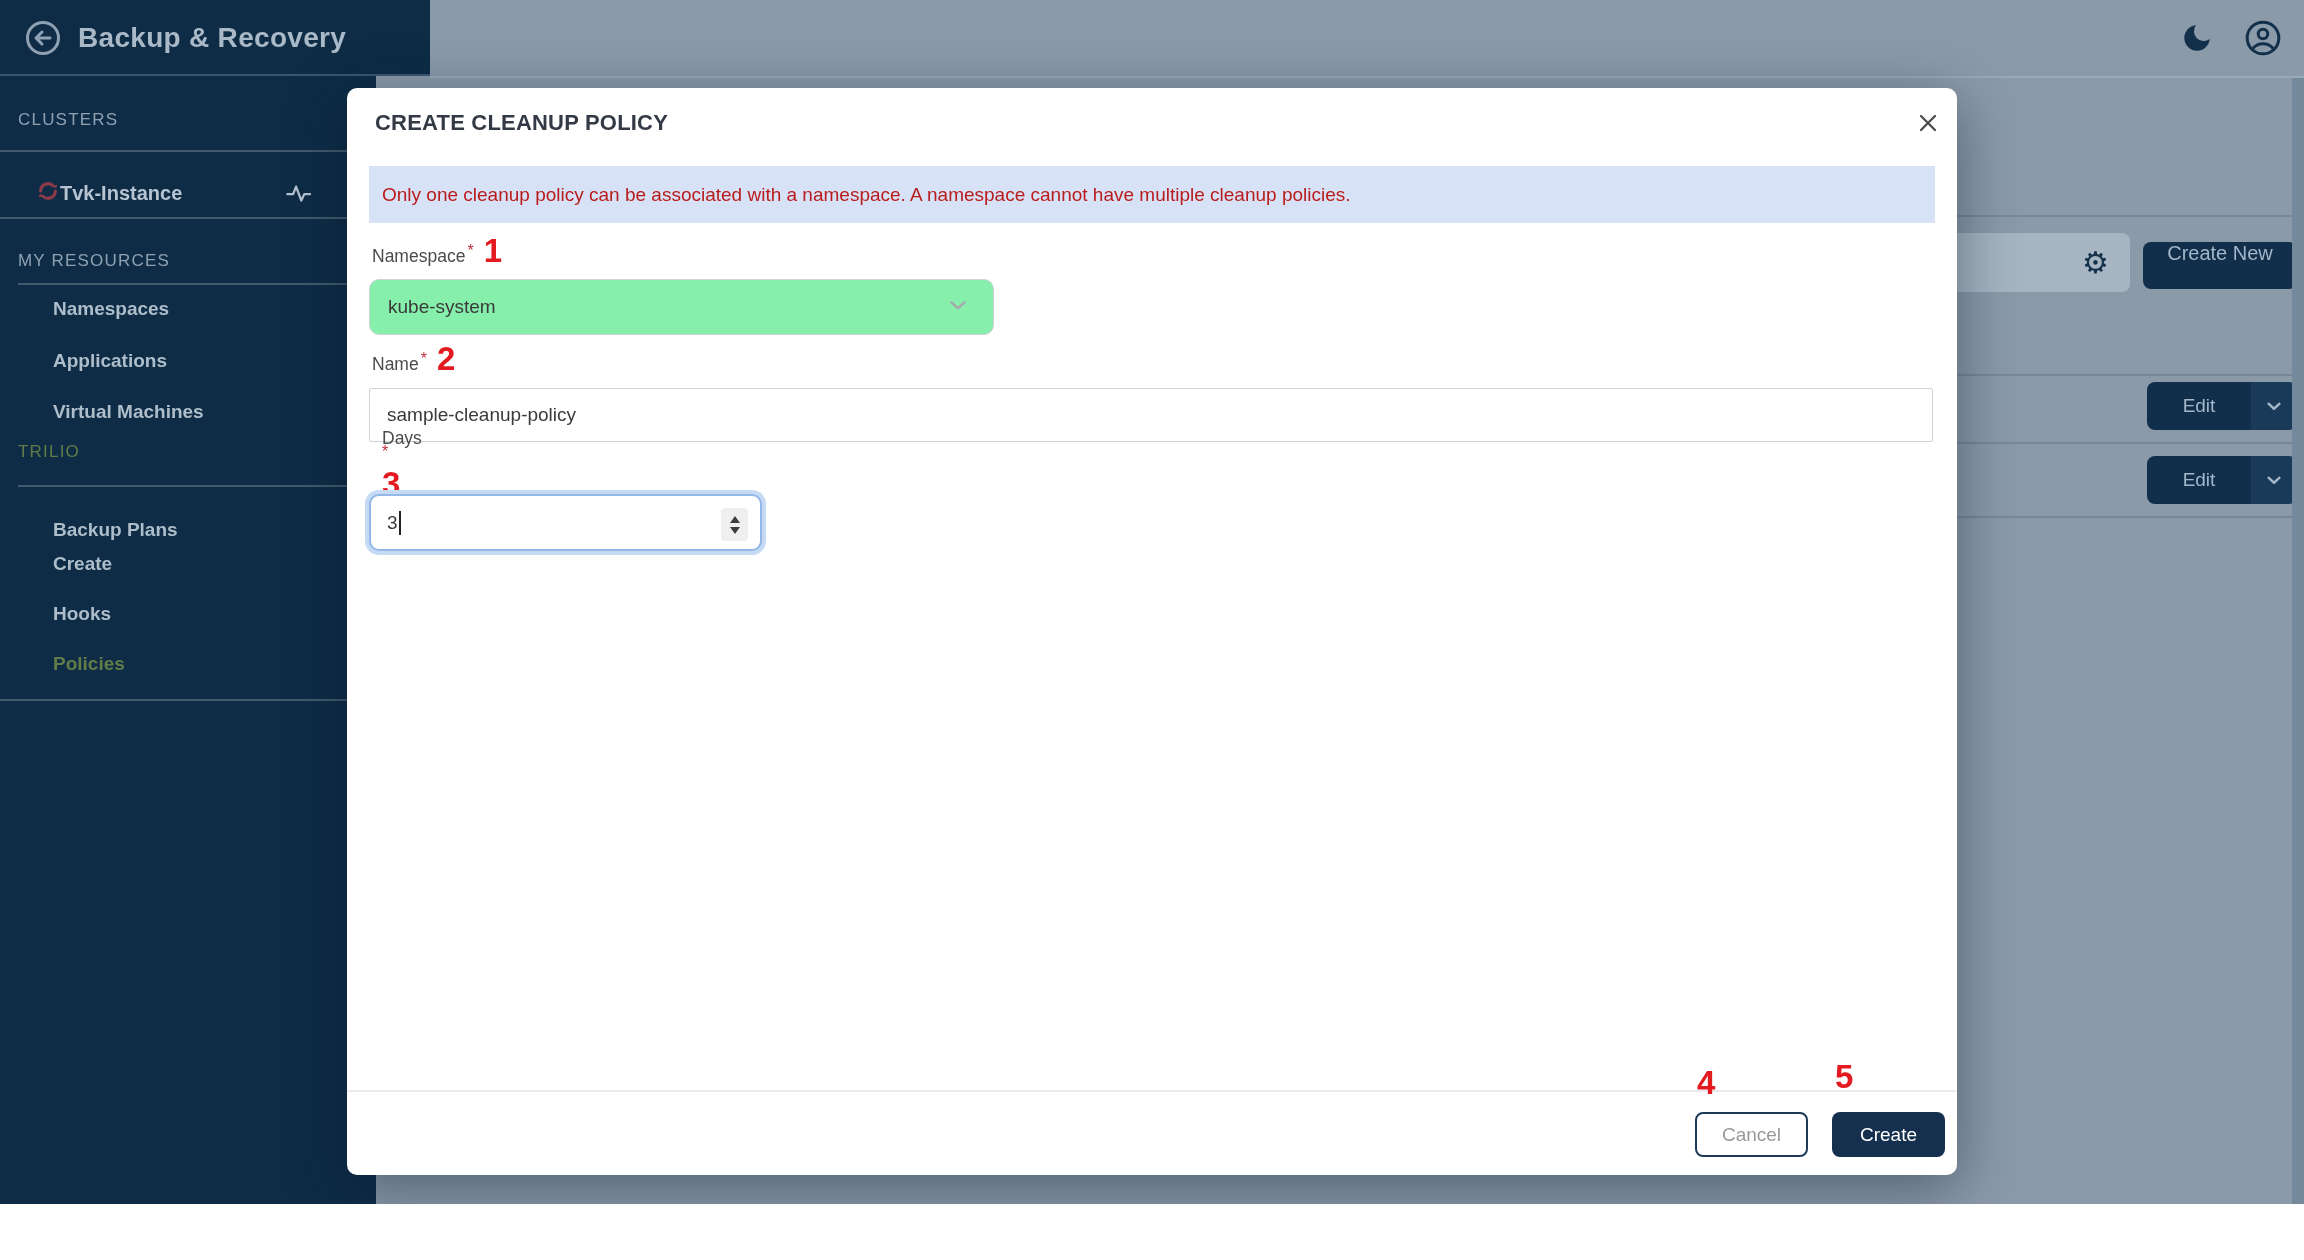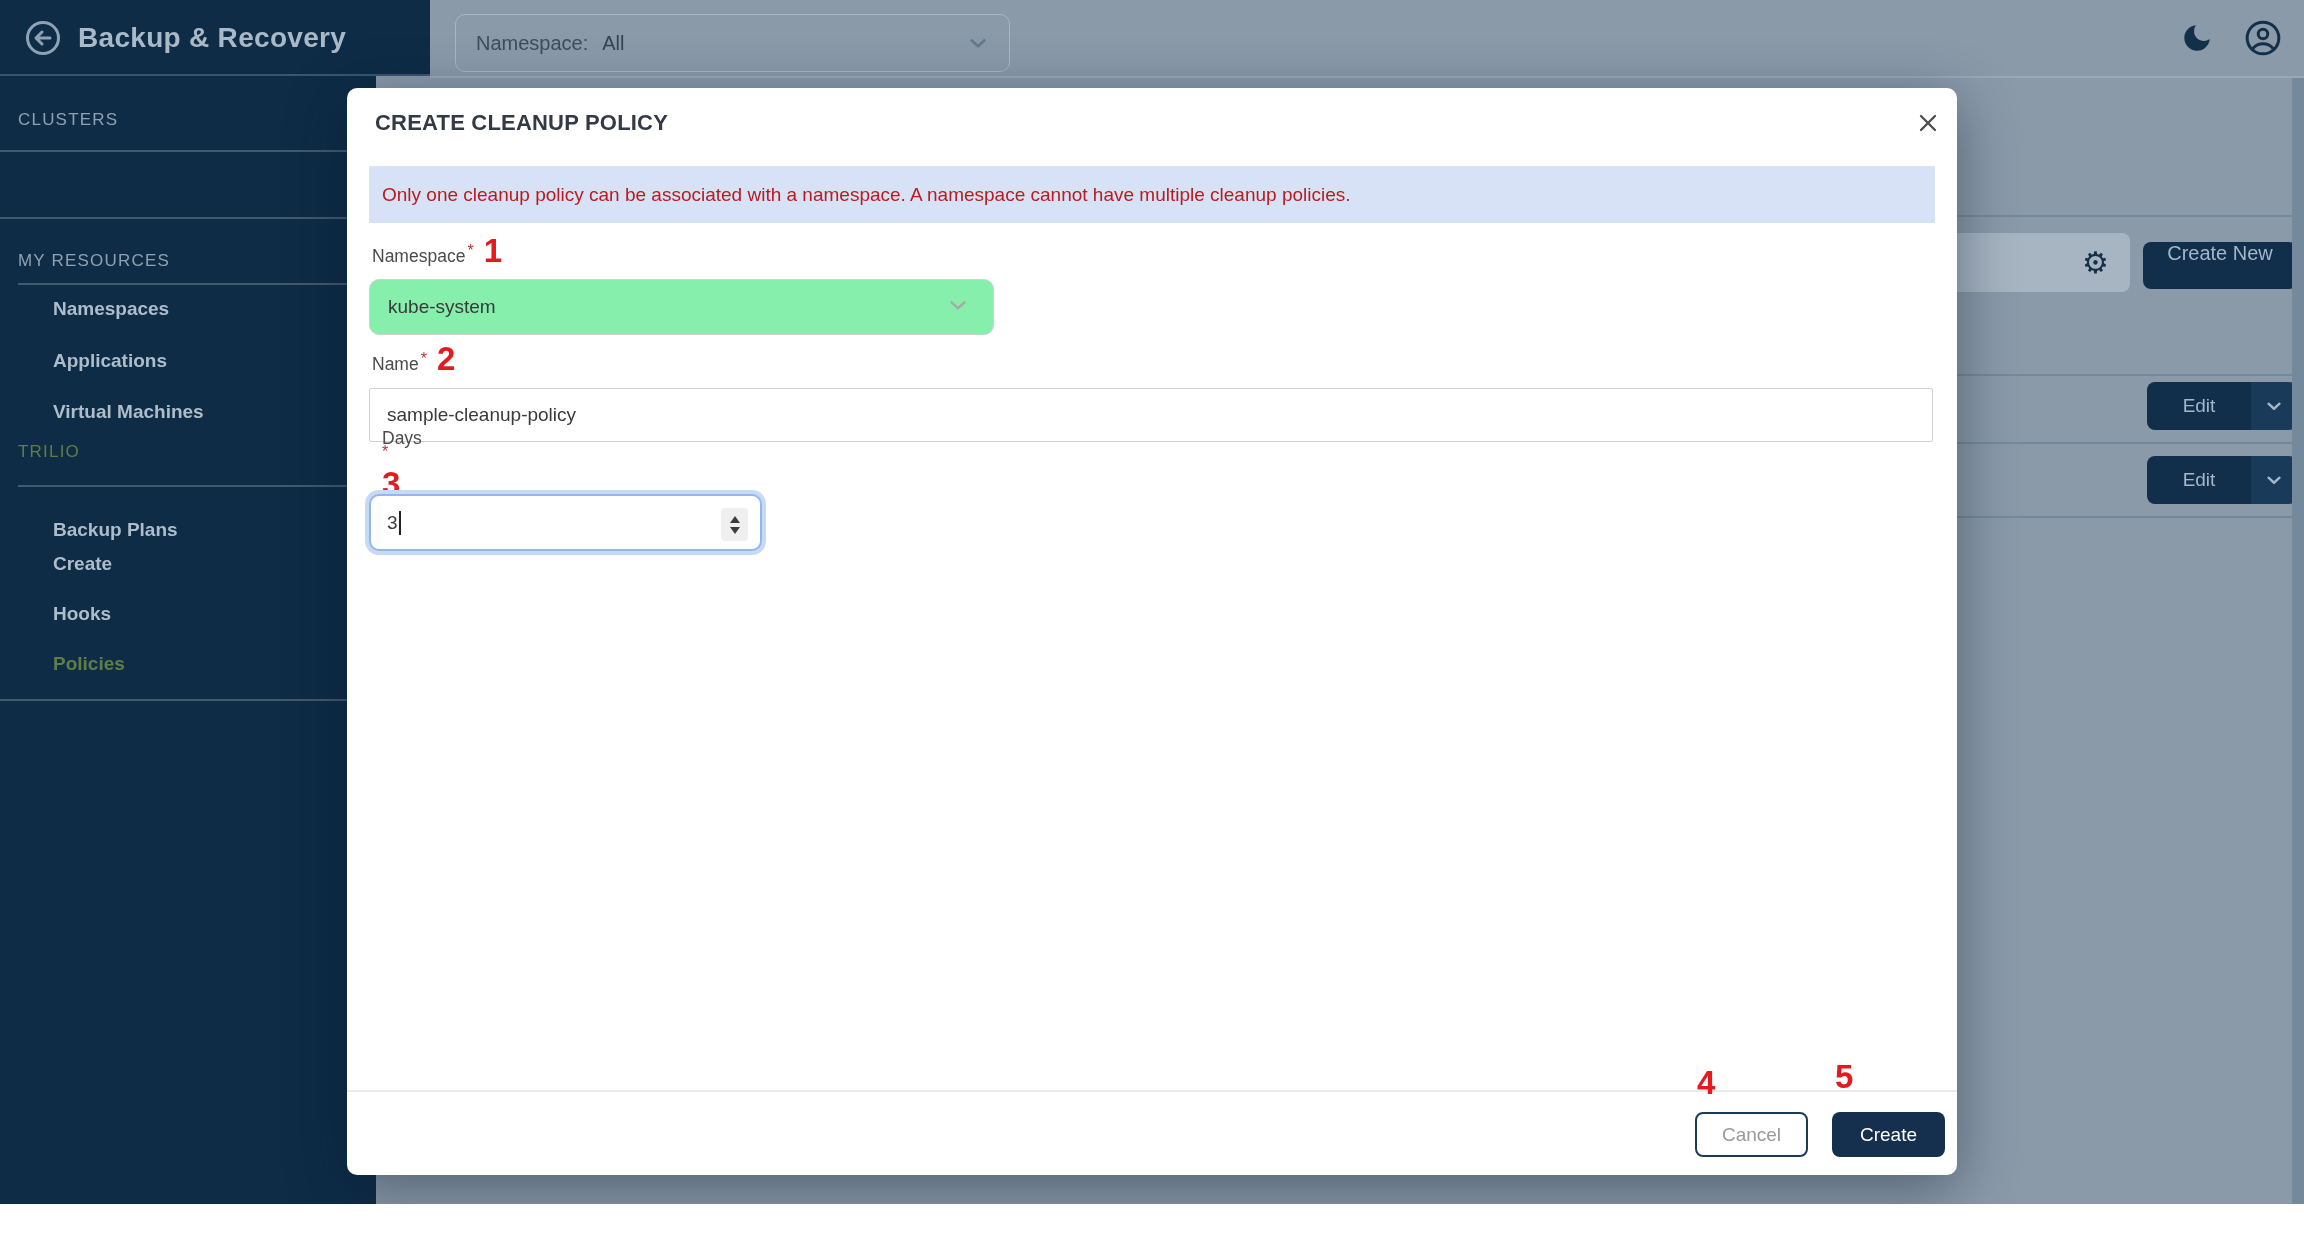--- a/index.html
+++ b/index.html
@@ -71,44 +71,51 @@
       <svg width="38" height="38" viewBox="0 0 38 38" fill="none">
         <circle cx="19" cy="19" r="15.5" stroke="#8fa2b3" stroke-width="3"></circle>
         <path d="M26 19 H13 M18 13 l-6 6 6 6" stroke="#8fa2b3" stroke-width="3" stroke-linecap="round" stroke-linejoin="round" fill="none"></path>
       </svg>
     </span>
     <span class="app-title">Backup &amp; Recovery</span>
   </div>
   <div class="abs app-header-border"></div>
   <div class="abs topbar-border"></div>
 
-  <div class="abs ns-select">
-    <span>Namespace:</span>
-    <span class="val">All</span>
-    <svg width="26" height="26" viewBox="0 0 24 24" fill="none" style="position:absolute;right:18px;">
-      <path d="M6 9.5 L12 15 L18 9.5" stroke="#65788a" stroke-width="2.4" stroke-linecap="round" stroke-linejoin="round"></path>
-    </svg>
-  </div>
   <span class="abs icon-btn" style="left:2180px;top:21px;">
     <svg width="34" height="34" viewBox="0 0 24 24">
       <path d="M21 12.79A9 9 0 1 1 11.21 3 7 7 0 0 0 21 12.79z" fill="#13304b"></path>
     </svg>
   </span>
   <span class="abs icon-btn" style="left:2244px;top:19px;">
     <svg width="38" height="38" viewBox="0 0 24 24" fill="none">
       <circle cx="12" cy="12" r="10" stroke="#13304b" stroke-width="1.9"></circle>
       <circle cx="12" cy="9.5" r="3" stroke="#13304b" stroke-width="1.9"></circle>
       <path d="M5.6 18.6 a8.5 8.5 0 0 1 12.8 0" stroke="#13304b" stroke-width="1.9"></path>
     </svg>
   </span>
 
   <div class="abs sidebar">
     <div class="side-section" style="top:34px;">CLUSTERS</div>
     <div class="side-div" style="left:0;top:74px;width:376px;"></div>
 
+    <div class="tvk-row">
+      <svg width="22" height="22" viewBox="0 0 24 24" fill="none" style="position:absolute;left:37px;top:4px;">
+        <path d="M20 12 a8 8 0 0 1 -13.8 5.5" stroke="#8c3a47" stroke-width="3.4" stroke-linecap="round"></path>
+        <path d="M4 12 a8 8 0 0 1 13.8 -5.5" stroke="#8c3a47" stroke-width="3.4" stroke-linecap="round"></path>
+        <path d="M3.2 14.5 l3 3.4 l-4.4 1" fill="#8c3a47"></path>
+        <path d="M20.8 9.5 l-3 -3.4 l4.4 -1" fill="#8c3a47"></path>
+      </svg>
+      <span class="tvk-name">Tvk-Instance</span>
+      <span style="position:absolute;left:283px;top:3px;cursor:pointer;">
+        <svg width="32" height="28" viewBox="0 0 24 24" fill="none">
+          <path d="M2 13 h5 l2.5 -6.5 4.5 12 2.5 -5.5 h5" stroke="#b6c3d1" stroke-width="1.9" stroke-linecap="round" stroke-linejoin="round"></path>
+        </svg>
+      </span>
+    </div>
     <div class="side-div" style="left:0;top:141px;width:376px;"></div>
 
     <div class="side-section" style="top:175px;">MY RESOURCES</div>
     <div class="side-div" style="left:18px;top:207px;width:358px;"></div>
 
     <div class="side-item" style="top:222px;">Namespaces</div>
     <div class="side-item" style="top:274px;">Applications</div>
     <div class="side-item" style="top:325px;">Virtual Machines</div>
 
     <div class="side-section green" style="top:366px;">TRILIO</div>

